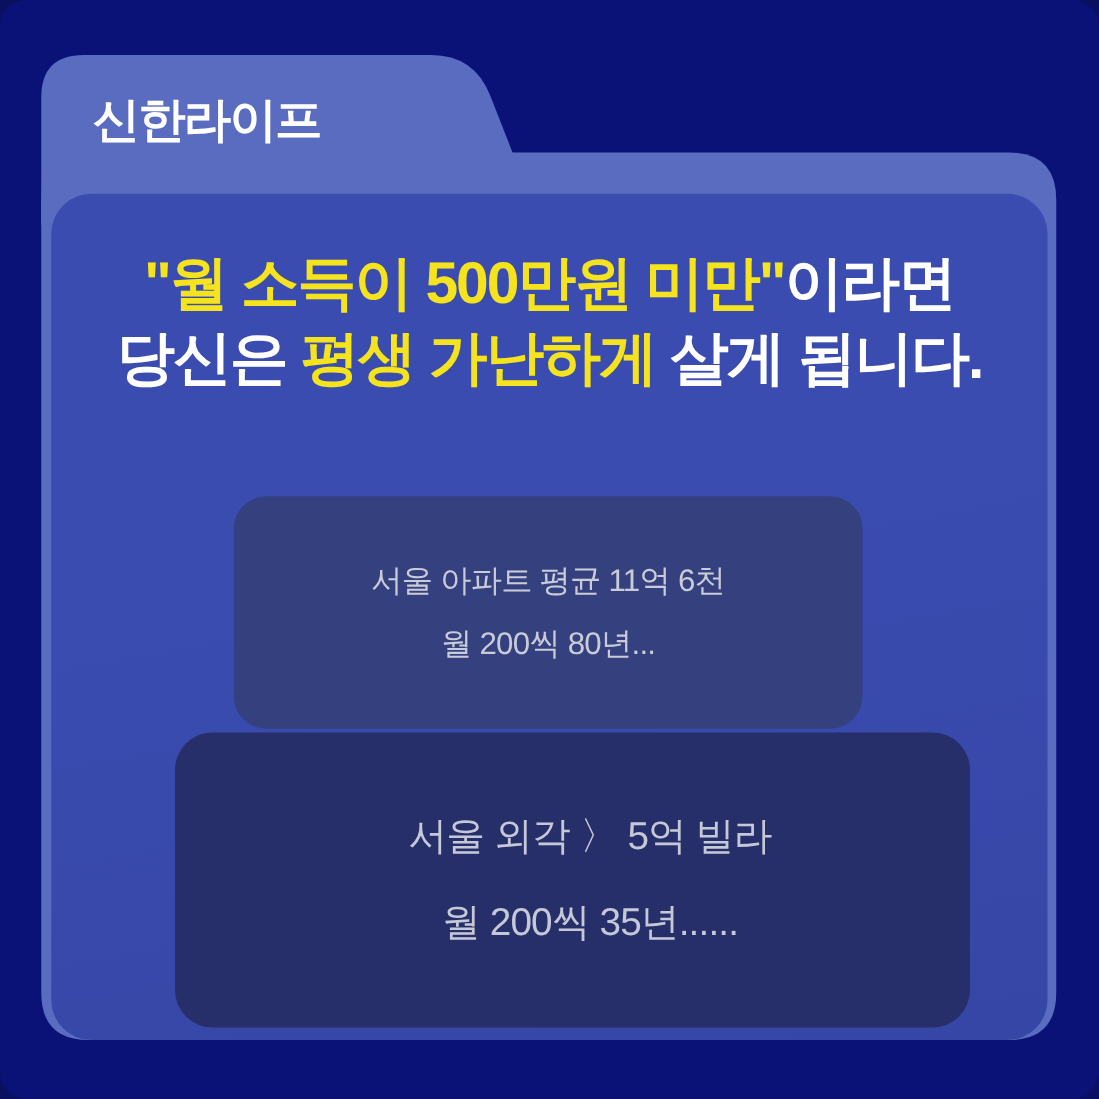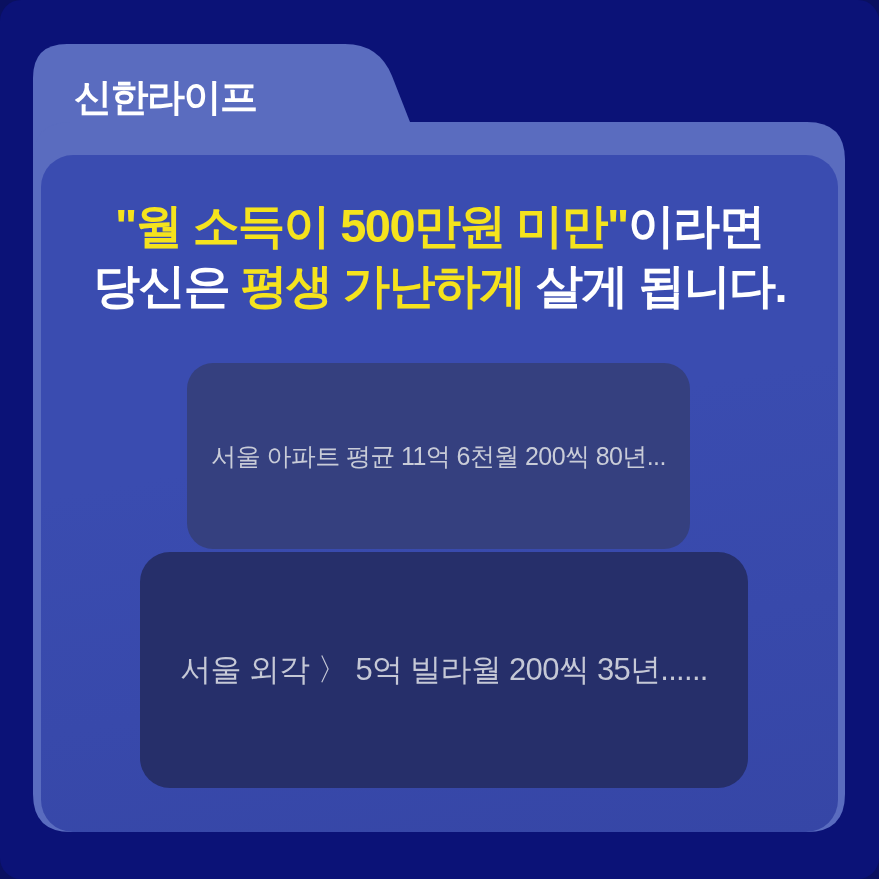--- a/index.html
+++ b/index.html
@@ -70,26 +70,27 @@
     white-space: nowrap;
   }
   .headline .hl-line { display: block; }
   .accent { color: #f5e31d; }
 
   
   .stat-card {
     position: absolute;
     z-index: 4;
     display: flex;
-    flex-direction: row;
+    flex-direction: column;
     align-items: center;
     justify-content: center;
     text-align: center;
     color: #c9ccd8;
     white-space: nowrap;
+    margin-top: 34px;
   }
 
   .stat-card .row { display: block; }
 
   #stat-card-1 {
     left: 187px;
     top: 363px;
     width: 503px;
     height: 186px;
     border-radius: 26px;
@@ -103,20 +104,21 @@
     left: 140px;
     top: 552px;
     width: 608px;
     height: 236px;
     border-radius: 30px;
     background: #262f6a;
     font-size: 31px;
     line-height: 2.22;
     letter-spacing: -0.7px;
     color: #c5c8d6;
+    padding-left: 28px;
   }
 </style>
 </head>
 <body>
 
 <div id="card">
 
   <svg class="folder-tab" viewBox="0 0 879 879" aria-hidden="true">
 
     <path d="M 33 78

